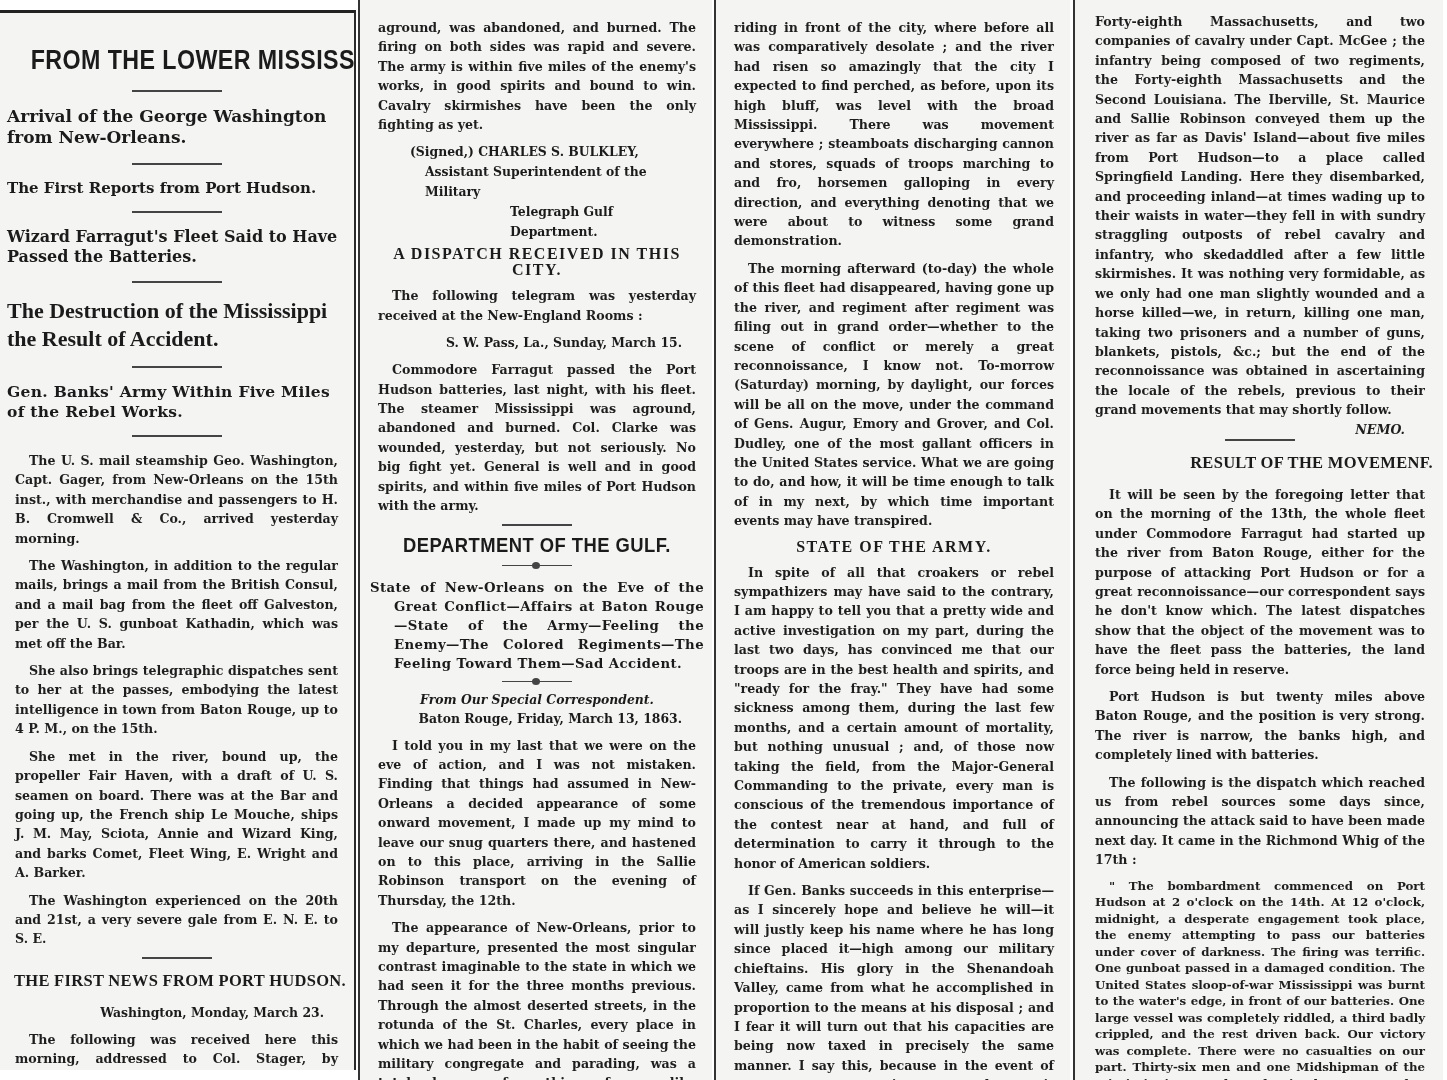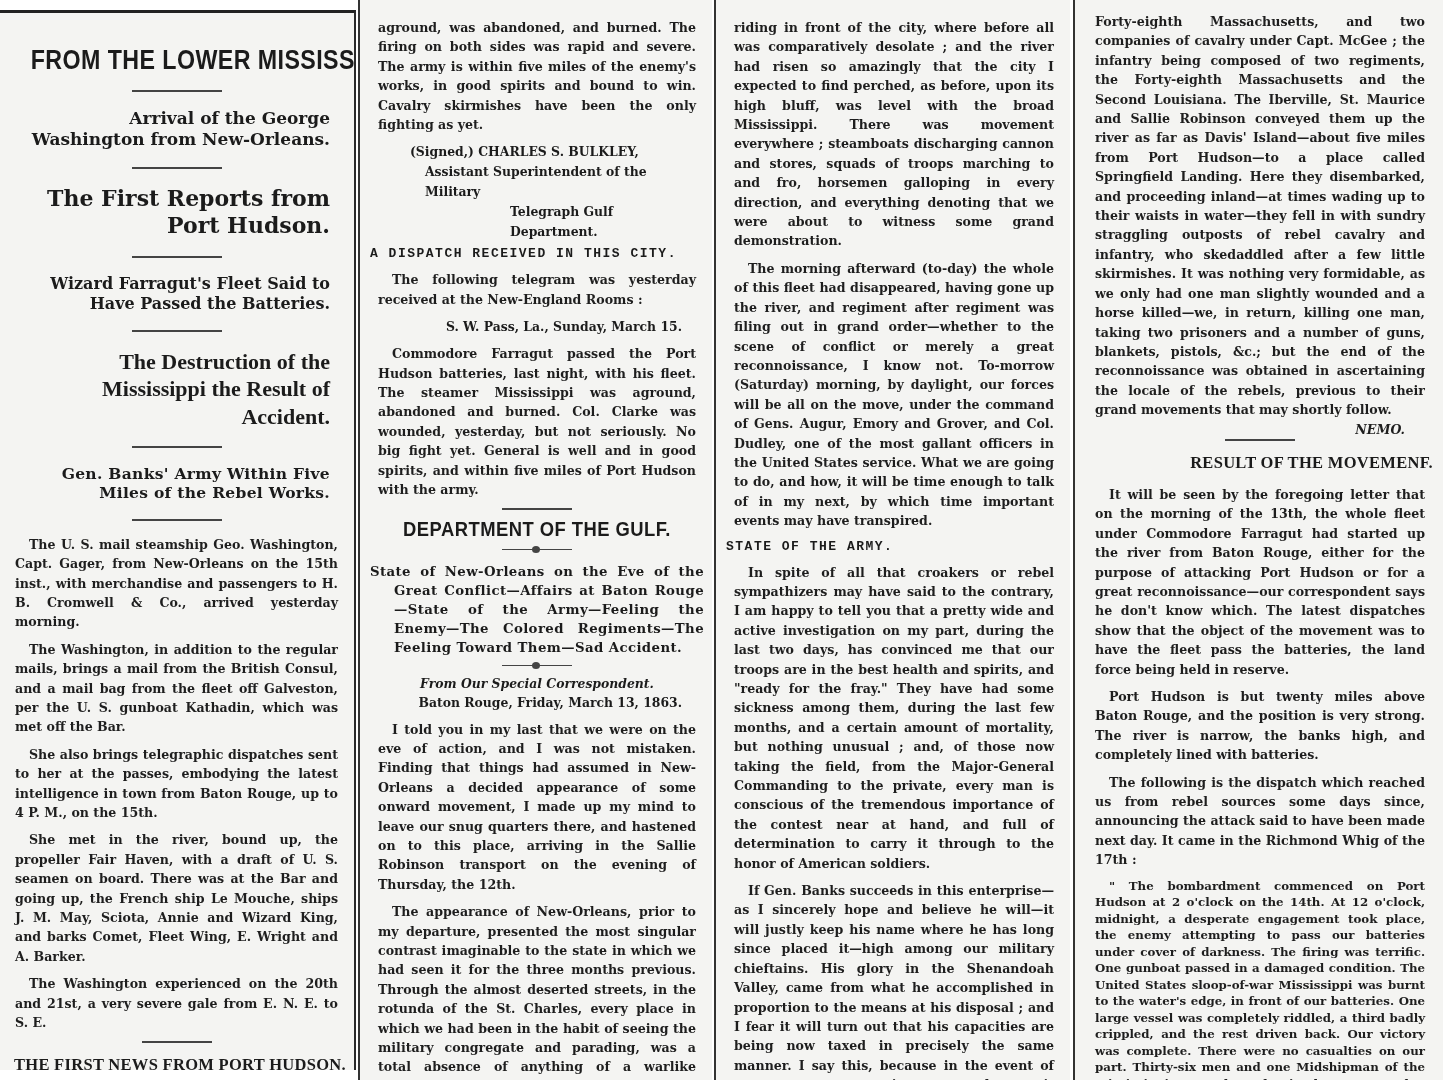--- a/index.html
+++ b/index.html
@@ -20,24 +20,24 @@
   .col.c4 { left: 1073px; width: 370px; padding: 4px 10px 0 12px; border-left: 2px solid #333; }
 
   .hl-main {
     font-family: "Liberation Sans Narrow", "Liberation Sans", sans-serif;
     font-weight: bold; font-size: 27px; letter-spacing: 0.5px;
     text-align: center; margin: 0 0 10px 0; transform: scaleX(0.86); transform-origin: center;
     white-space: nowrap;
   }
   .hl-sub {
     font-family: "DejaVu Serif", serif; font-weight: bold;
-    text-align: right; margin: 16px; line-height: 1.25;
+    text-align: left; margin: 0; line-height: 1.25;
   }
   .hl-sub.s1 { font-size: 17px; }
-  .hl-sub.s2 { font-size: 22px; }
+  .hl-sub.s2 { font-size: 15px; }
   .hl-sub.s3 { font-size: 16px; }
   .hl-sub.s4 { font-family: "Liberation Serif", serif; font-size: 22px; }
   .hl-sub.s5 { font-size: 15.5px; letter-spacing: 0.3px; }
   .rule { width: 90px; height: 2px; background: #444; margin: 14px auto; }
   .rule.short { width: 70px; margin: 6px auto 8px; }
   .rule.orn { position: relative; width: 70px; margin: 8px auto; height: 1px; }
   .rule.orn::after { content: ""; position: absolute; left: 30px; top: -3px; width: 8px; height: 7px; background: #444; border-radius: 50%; }
 
   p.body {
     font-family: "DejaVu Serif", serif; font-weight: bold;
@@ -45,22 +45,22 @@
     text-align: justify; text-indent: 14px; color: #1e1e1e;
   }
   p.body.small { font-size: 11.8px; line-height: 16.5px; }
   p.body i, .it { font-style: italic; }
   .dateline {
     font-family: "DejaVu Serif", serif; font-weight: bold; font-size: 12.4px;
     text-align: right; padding-right: 22px; line-height: 19px; margin: 0;
   }
   .dateline.center { text-align: center; padding-right: 0; }
   .subhead {
-    font-family: Liberation Mono, monospace; font-weight: bold; font-size: 13px;
-    letter-spacing: 1.5px; margin: 4px 0 2px; line-height: 16px;
+    font-family: Liberation Serif, serif; font-weight: bold; font-size: 16px;
+    letter-spacing: 1.5px; text-align: center; margin: 4px 0 2px; line-height: 16px;
   }
   .sect-title {
     font-family: "Liberation Serif", serif; font-weight: bold; font-size: 16.5px;
     text-align: right; margin: 12px 0; letter-spacing: 0.3px;
   }
   .dept-title {
     font-family: "Liberation Sans", sans-serif; font-weight: bold; font-size: 20px;
     text-align: center; margin: 0; transform: scaleX(0.92); letter-spacing: 0.5px;
   }
   .deck {

